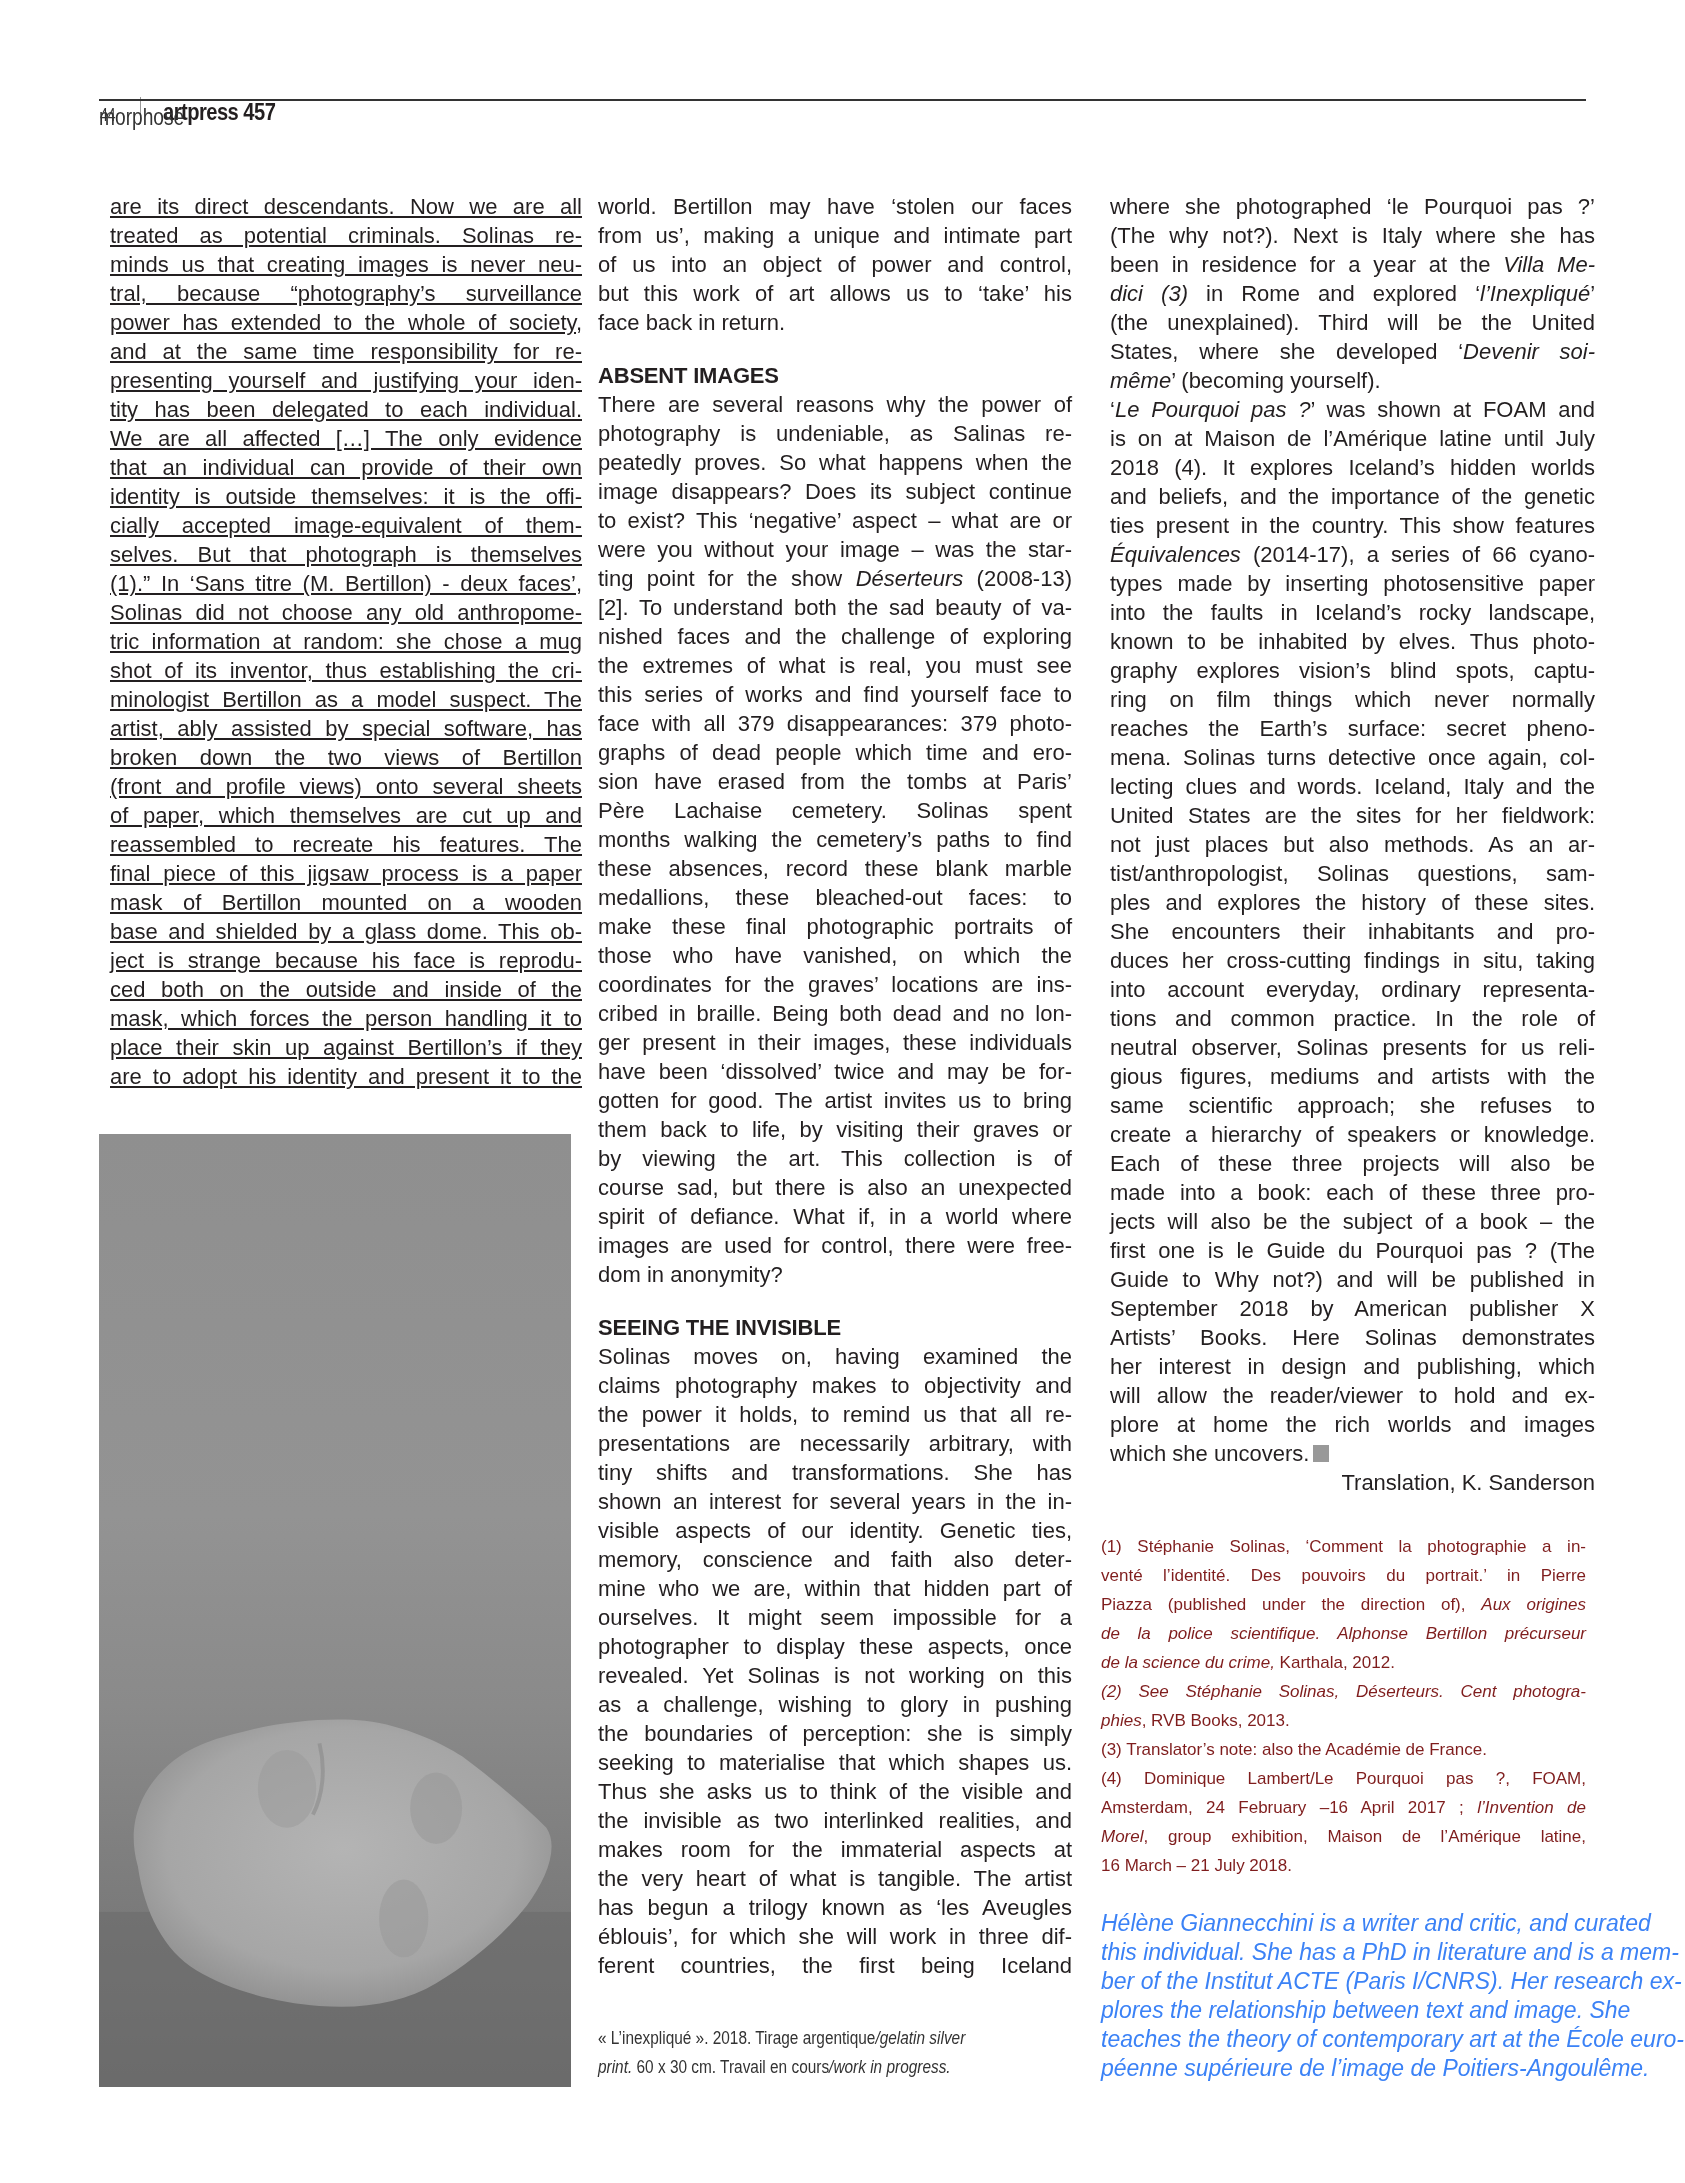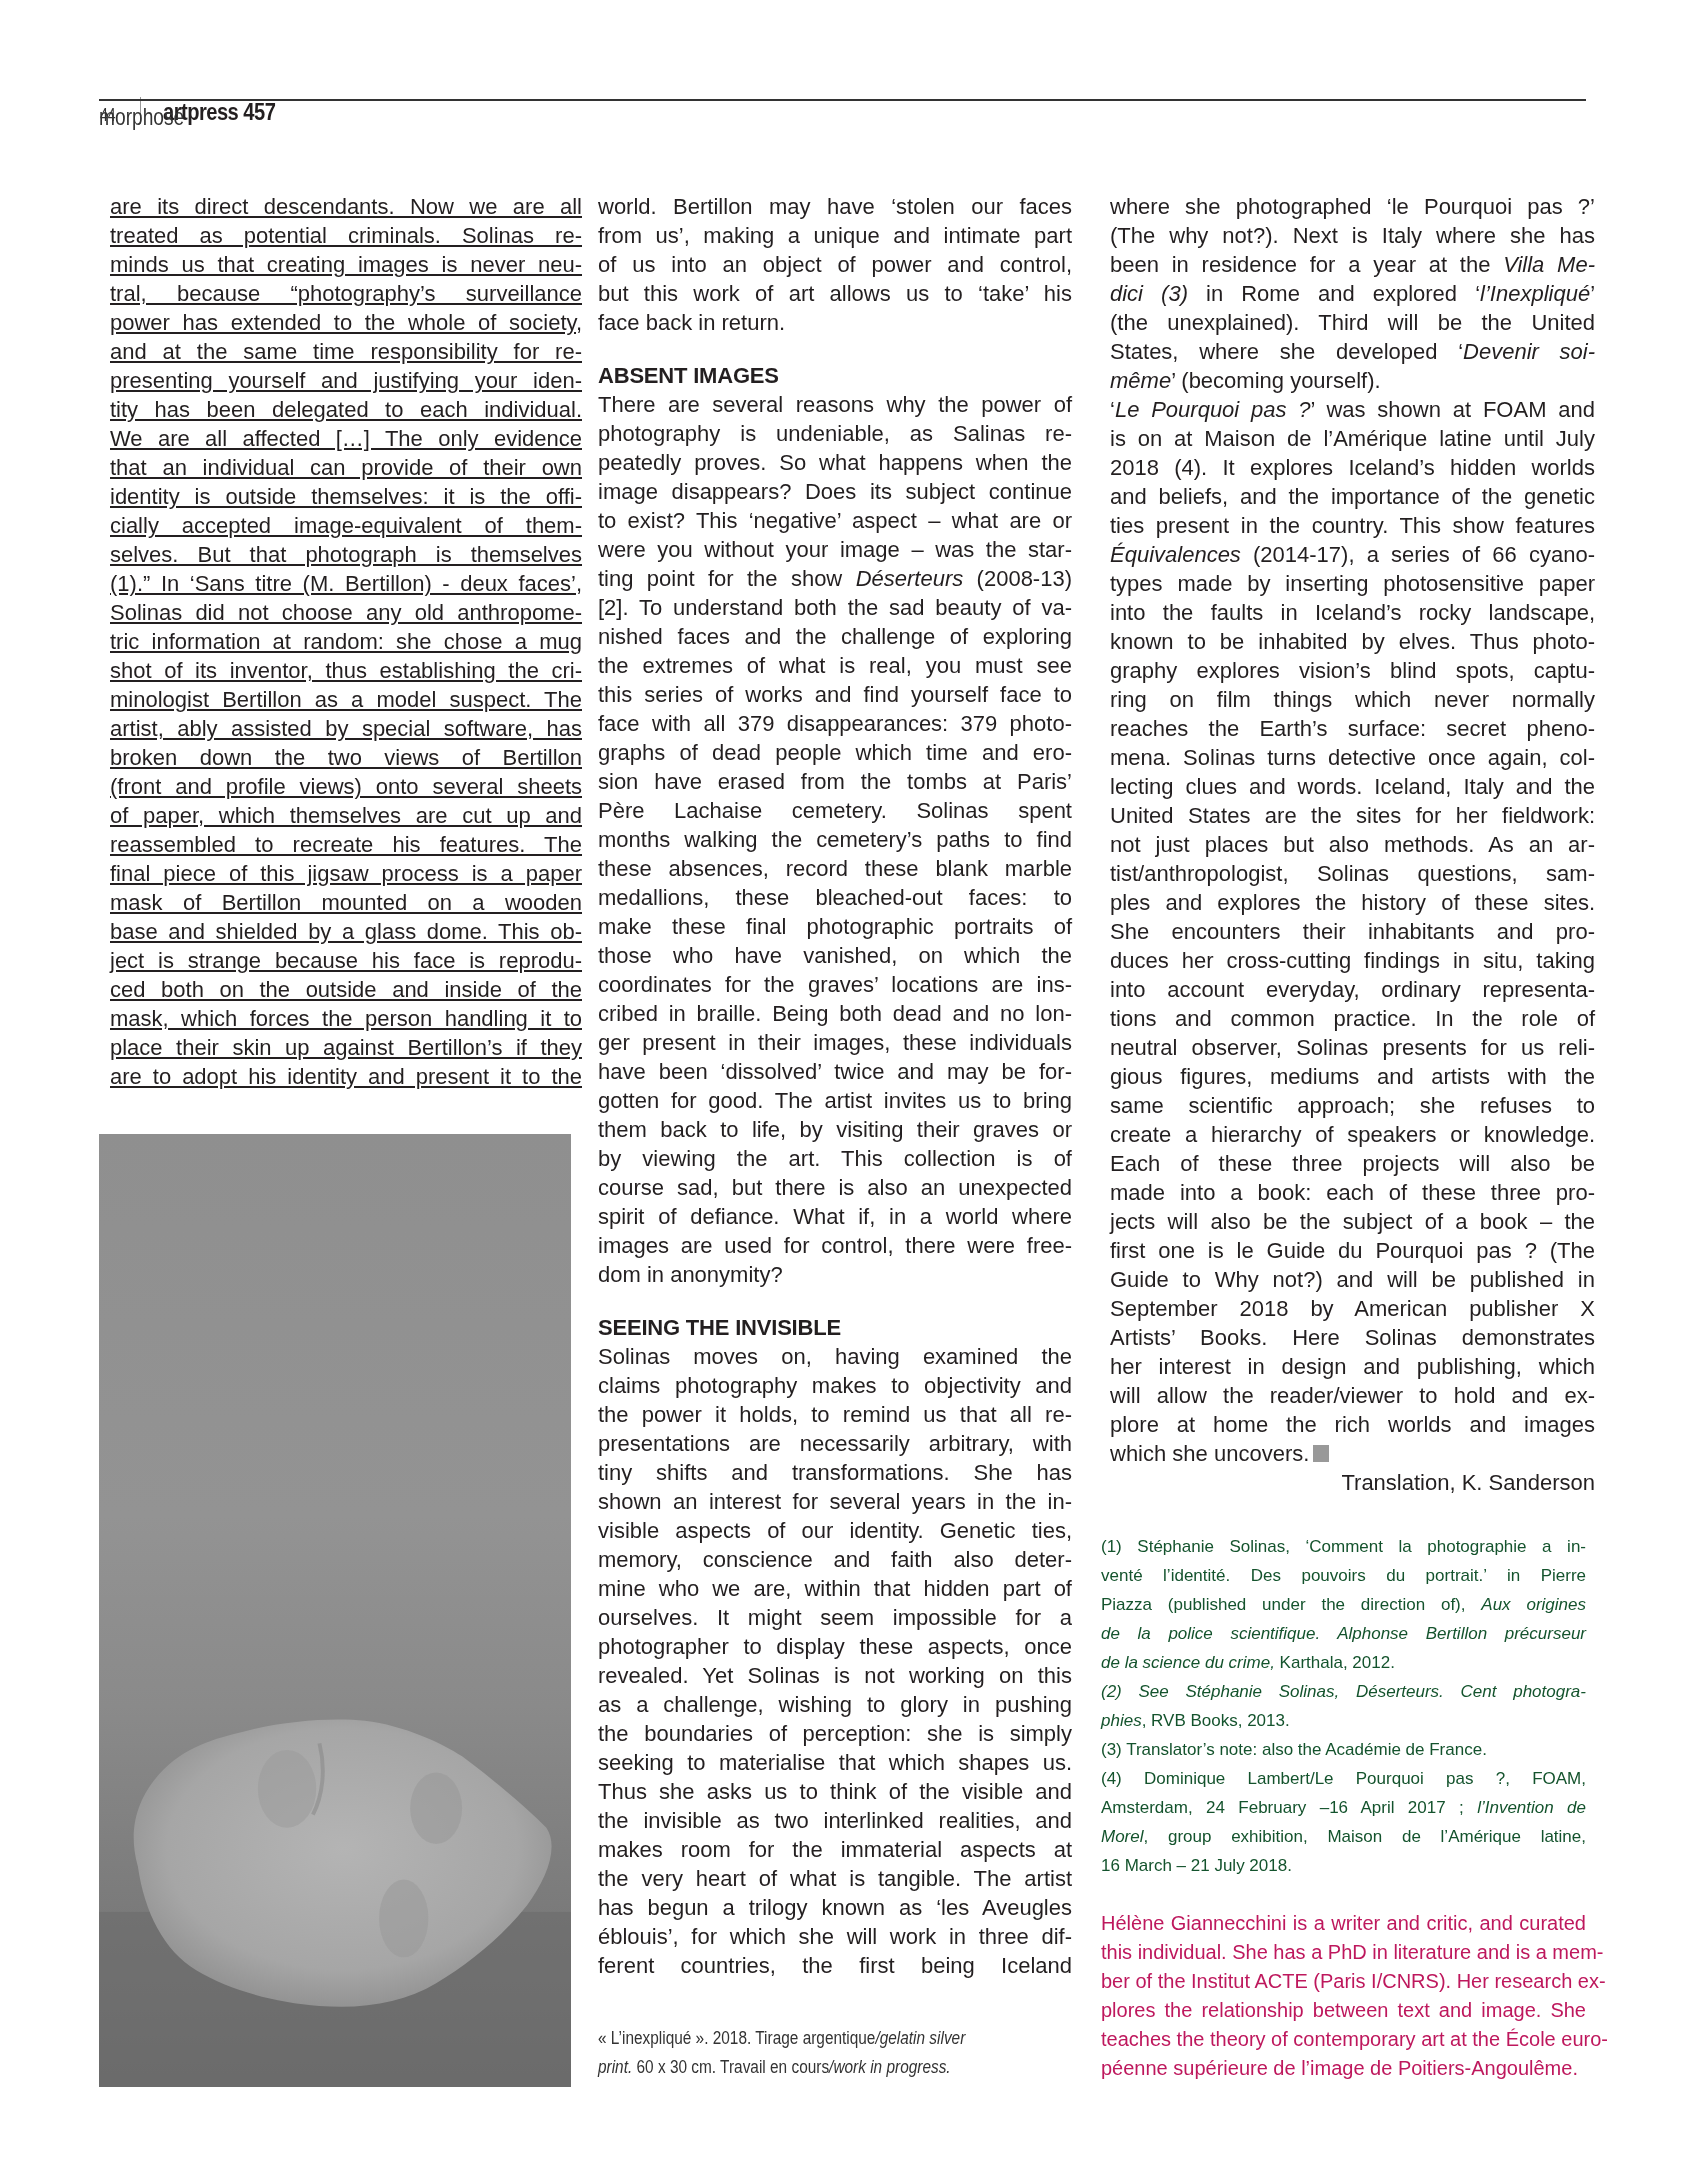--- a/index.html
+++ b/index.html
@@ -23,23 +23,23 @@
   i { font-style: italic; }
   .endmark { display: inline-block; width: 15.6px; height: 17.5px; background: #999; vertical-align: -1.3px; margin-left: 3.9px; }
 
   .photo { position: absolute; left: 99px; top: 1134px; width: 472px; height: 953px;
            background: linear-gradient(180deg, #8f8f8f 0%, #939393 40%, #8a8a8a 60%, #6d6d6d 100%);
            overflow: hidden; }
   .photo svg { position: absolute; left: 0; top: 0; width: 100%; height: 100%; }
 
   .caption { position: absolute; left: 598px; top: 2024px; width: 474px; font-size: 17.5px; line-height: 28.5px; color: #333; transform: scaleX(0.88); transform-origin: left; width: 538px; }
 
-  .notes { position: absolute; left: 1101px; top: 1532px; width: 485px; font-size: 17px; line-height: 29px; color: #14532d; }
+  .notes { position: absolute; left: 1101px; top: 1532px; width: 485px; font-size: 17px; line-height: 29px; color: #7f1d1d; }
   .notes .line { }
-  .bio { position: absolute; left: 1101px; top: 1909px; width: 485px; font-size: 20px; line-height: 29px; color: #be185d; }
+  .bio { position: absolute; left: 1101px; top: 1909px; width: 485px; font-size: 23px; line-height: 29px; color: #3b82f6; font-style: italic; }
 </style>
 </head>
 <body>
 
 <div class="header">
   <span class="page-num">44</span>
   <span class="sep"></span>
   <span class="mag">artpress 457</span>
 </div>
 <div class="rule"></div>

